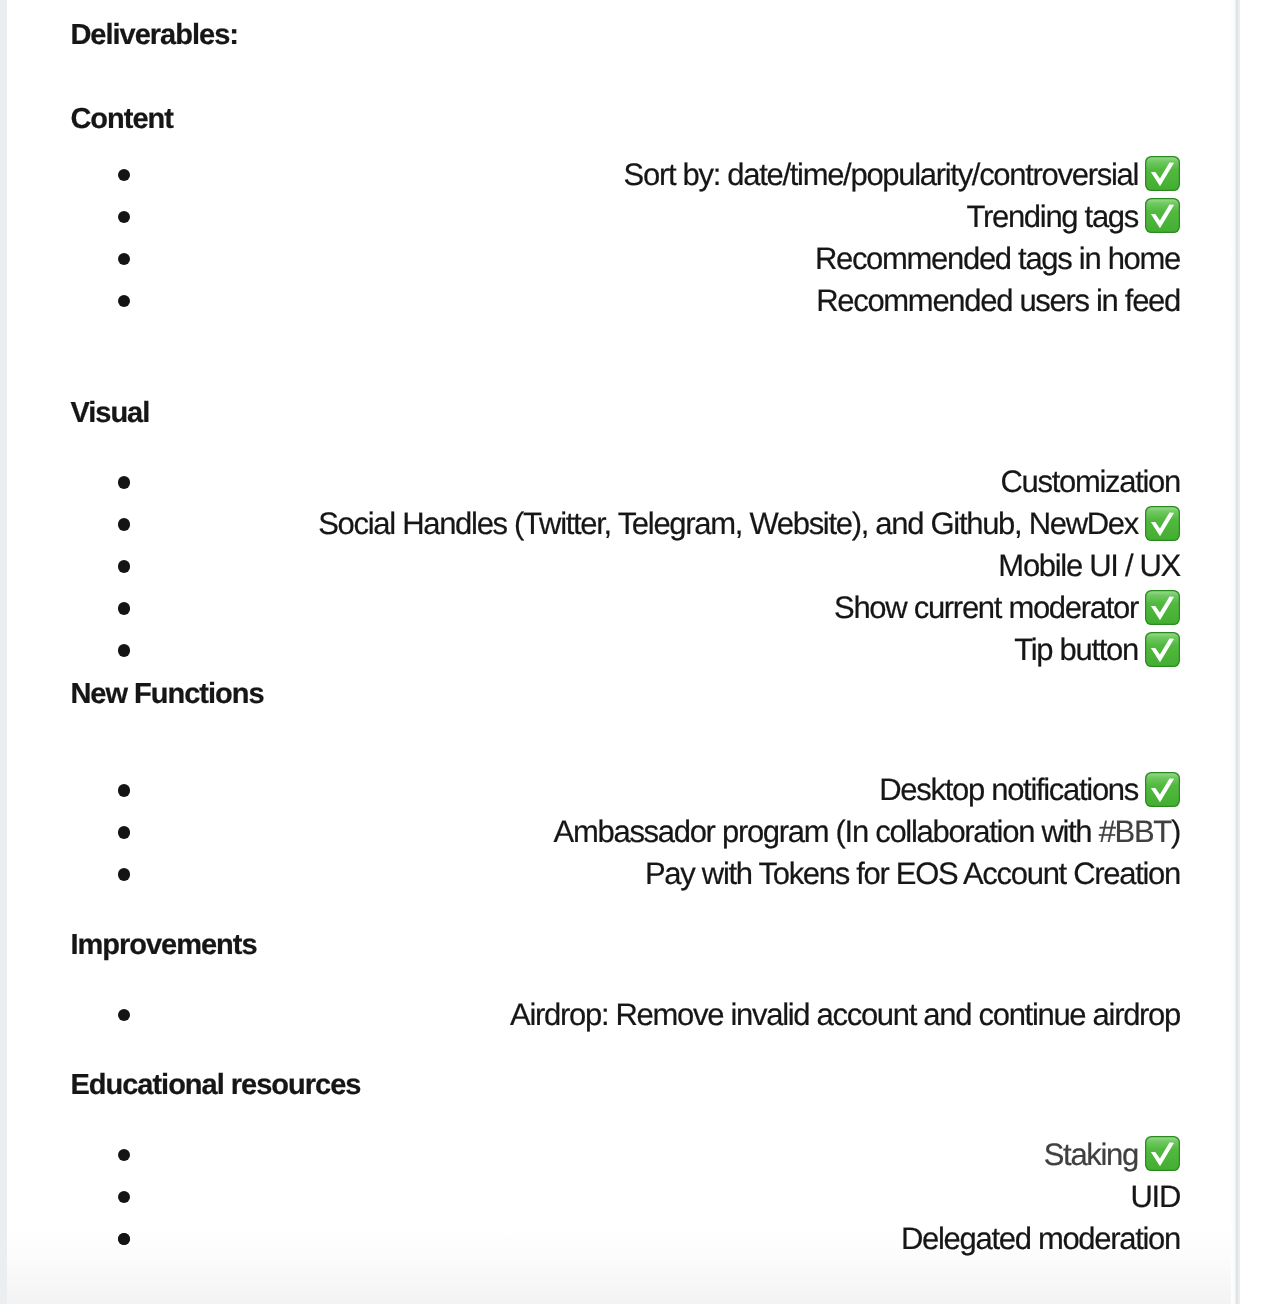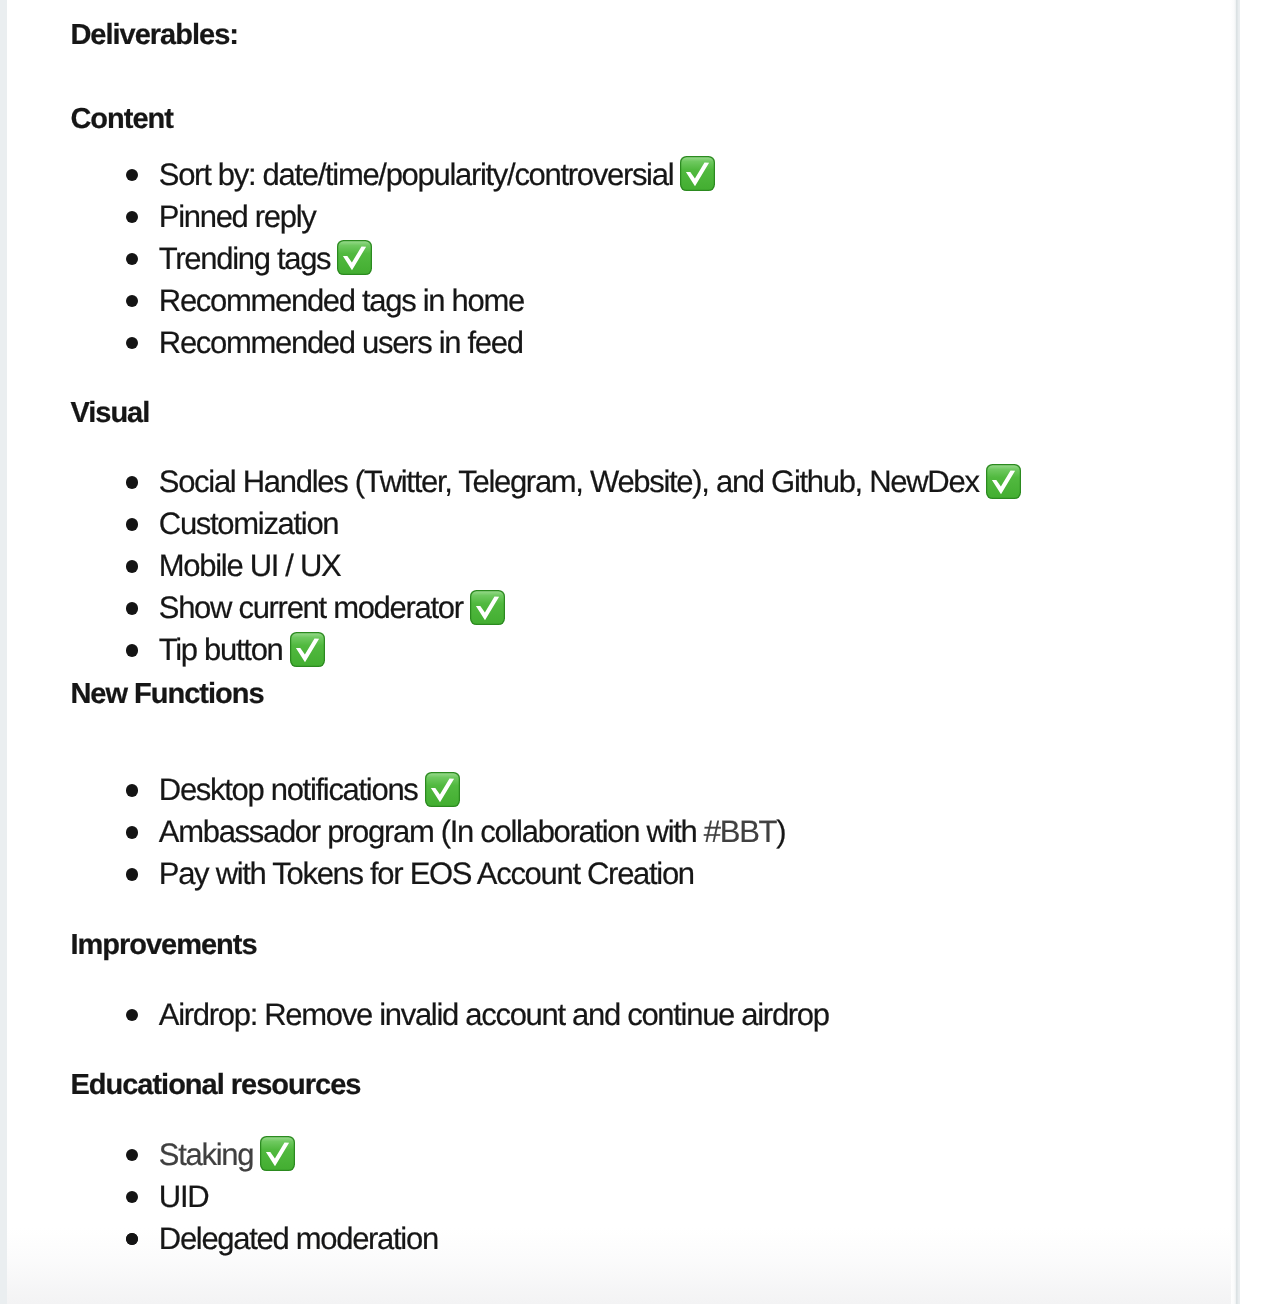--- a/index.html
+++ b/index.html
@@ -26,21 +26,21 @@
     background:linear-gradient(to bottom,rgba(243,243,244,0) 0%,rgba(243,243,244,0.30) 40%,rgba(243,243,244,0.62) 68%,rgba(243,243,244,0.88) 88%,rgba(243,243,244,1) 100%);}
 
   .doc{position:absolute;left:0;top:0;width:1268px;z-index:2;transform:translateZ(0);}
 
   h3.head{
     margin:0;padding:0;position:absolute;left:70.4px;
     font-size:29px;letter-spacing:-1px;font-weight:700;line-height:42px;
     color:#161616;white-space:nowrap;-webkit-text-stroke:0.22px currentColor;
   }
 
-  ul.bul{margin:0;padding:0;list-style:none;position:absolute;left:8px;width:1180px;}
+  ul.bul{margin:0;padding:0;list-style:none;position:absolute;left:0;width:1180px;text-align:right;}
   ul.bul li{
     position:relative;padding-left:150.8px;
     font-size:31px;letter-spacing:-1.3px;line-height:42px;
     color:#161616;white-space:nowrap;-webkit-text-stroke:0.2px currentColor;
   }
   ul.bul li .dot{
     position:absolute;left:117.9px;top:15.0px;
     width:12.6px;height:12.6px;border-radius:50%;background:#141414;
   }
   .lnk{color:#404040;text-decoration:none;-webkit-text-stroke:0.2px currentColor;}
@@ -70,34 +70,33 @@
 
   <div class="doc">
 
     <h3 class="head" style="top:14.3px">Deliverables:</h3>
 
     <h3 class="head" style="top:98px">Content</h3>
     <ul class="bul" style="top:153.5px">
       <li><span class="dot"></span><span>Sort by: date/time/popularity/controversial</span><svg class="emo">
             <use href="#wcm"></use>
           </svg></li>
-      <li><span class="dot"></span><span>Pinned reply</span></li>
       <li><span class="dot"></span><span>Trending tags</span><svg class="emo">
             <use href="#wcm"></use>
           </svg></li>
       <li><span class="dot"></span><span>Recommended tags in home</span></li>
       <li><span class="dot"></span><span>Recommended users in feed</span></li>
     </ul>
 
     <h3 class="head" style="top:392.3px">Visual</h3>
     <ul class="bul" style="top:461.4px">
+      <li><span class="dot"></span><span>Customization</span></li>
       <li><span class="dot"></span><span>Social Handles (Twitter, Telegram, Website), and Github, NewDex</span><svg class="emo">
             <use href="#wcm"></use>
           </svg></li>
-      <li><span class="dot"></span><span>Customization</span></li>
       <li><span class="dot"></span><span>Mobile UI / UX</span></li>
       <li><span class="dot"></span><span>Show current moderator</span><svg class="emo">
             <use href="#wcm"></use>
           </svg></li>
       <li><span class="dot"></span><span>Tip button</span><svg class="emo">
             <use href="#wcm"></use>
           </svg></li>
     </ul>
 
     <h3 class="head" style="top:673px">New Functions</h3>

